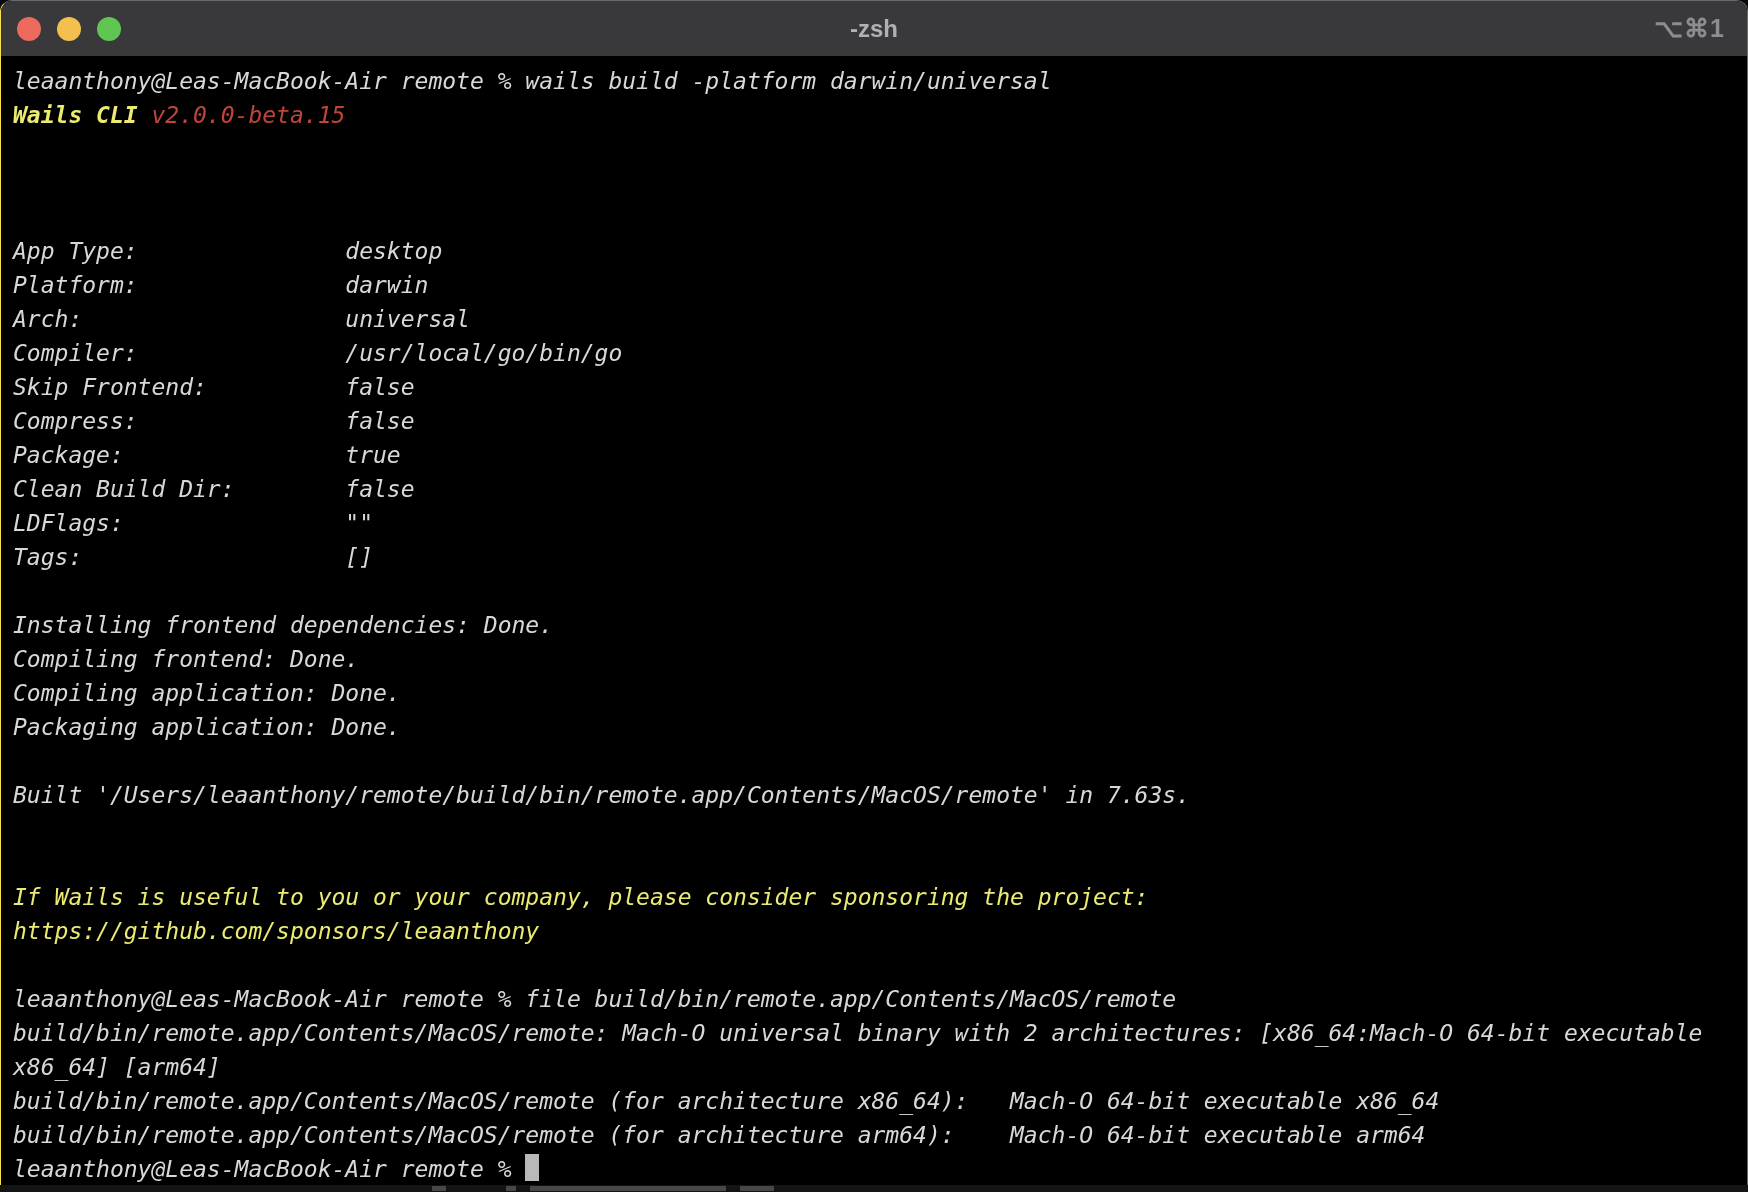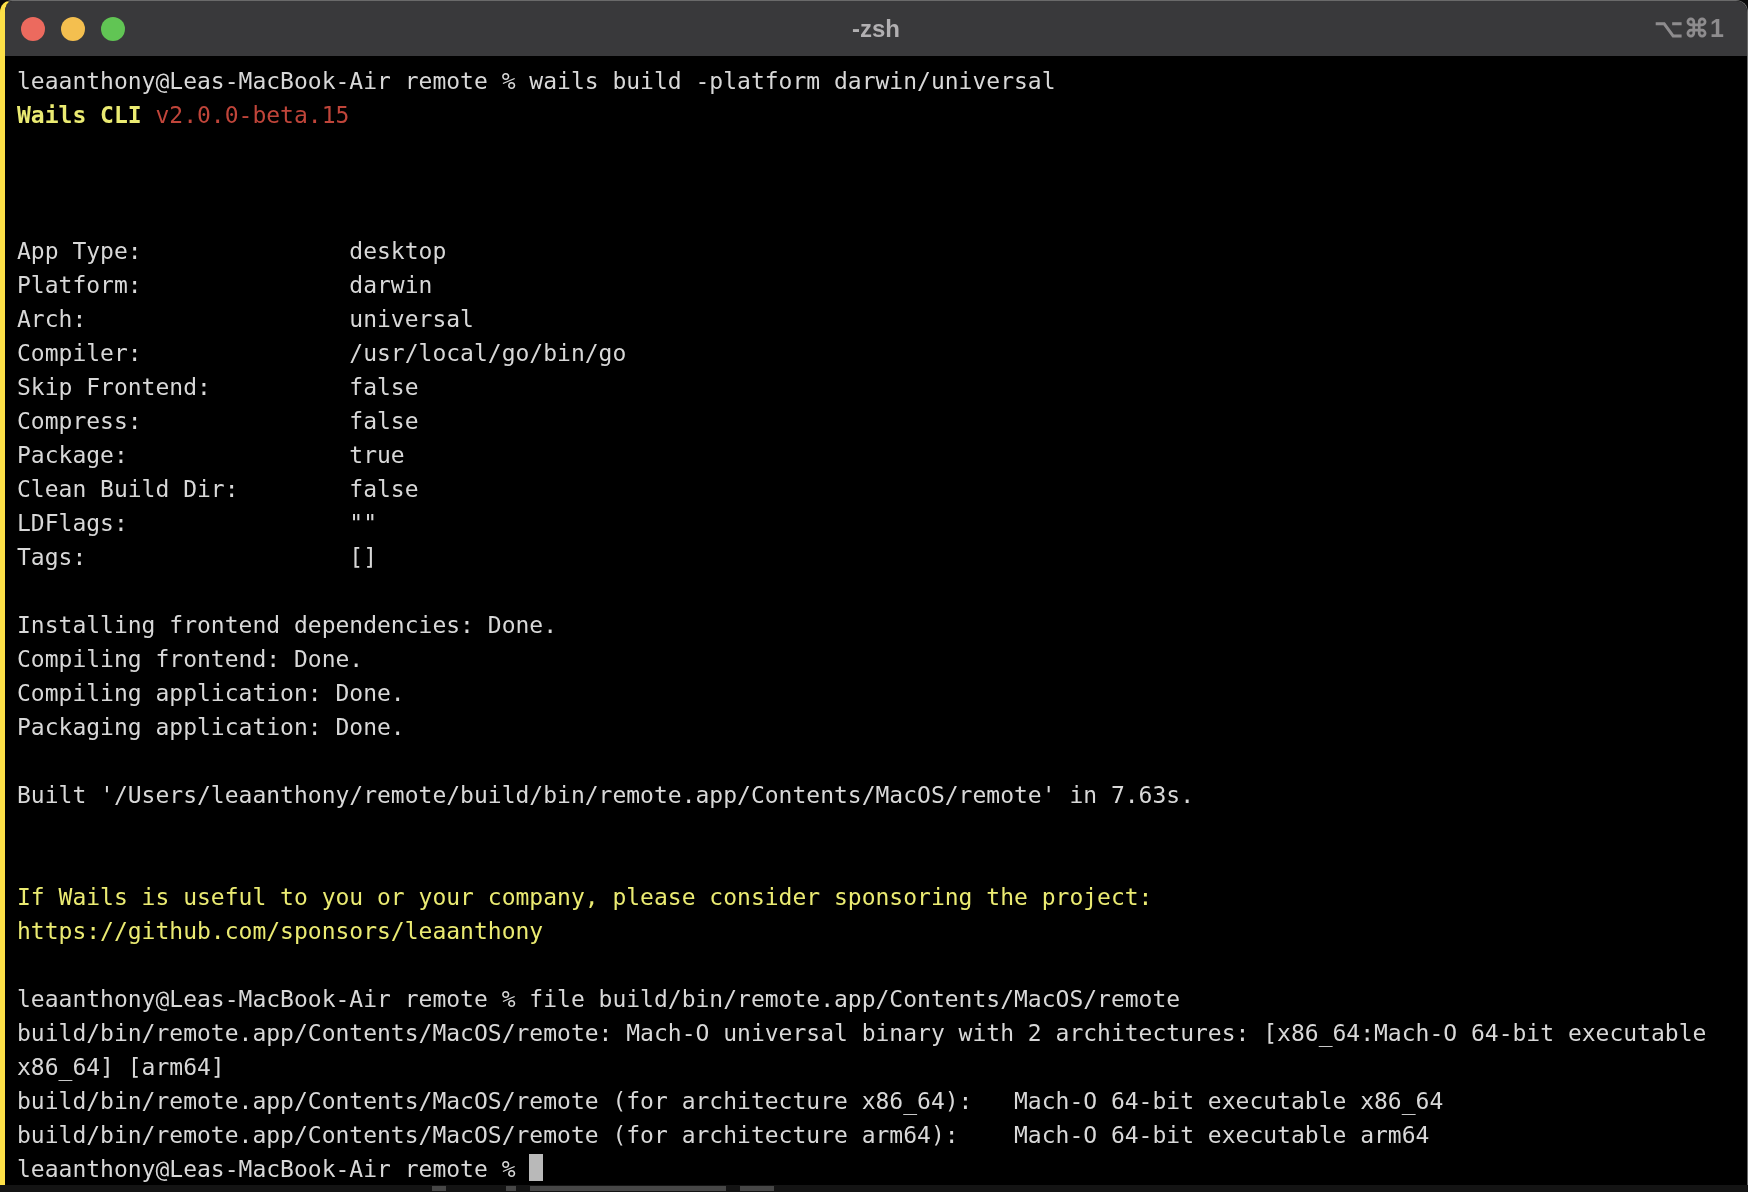--- a/index.html
+++ b/index.html
@@ -8,21 +8,21 @@
     width: 1748px; height: 1192px;
     background: #0a0a0a;
     overflow: hidden;
     font-family: "DejaVu Sans Mono", "Liberation Mono", monospace;
     position: relative;
   }
   .window {
     position: absolute; inset: 0 0 7px 0;
     border-radius: 12px 12px 0 0;
     overflow: hidden;
-    border-left: 5px solid #fde047;
+    border-left: 1px solid #fde047;
     border-right: 1px solid #6a6a6a;
     border-top: 1px solid #6a6a6a;
     background: var(--bg, #000);
   }
   .titlebar {
     height: 55px;
     background: var(--titlebar, #39393b);
     position: relative;
     display: flex; align-items: center;
   }
@@ -55,20 +55,21 @@
   }
   .screen {
     position: absolute; top: 55px; left: 0; right: 0; bottom: 0;
     background: var(--bg, #000);
     padding: 8px 0 0 12px;
     font-size: 23px;
     line-height: 34px;
     color: var(--fg, #d8d8d8);
     white-space: pre;
     overflow: hidden;
+    font-style: italic;
   }
   .line { height: 34px; }
   .c-fg     { color: var(--fg, #d8d8d8); }
   .c-yellow { color: var(--yellow, #ebeb72); }
   .c-red    { color: var(--red, #c0453a); }
   .b { font-weight: bold; text-align: right; }
   .cursor {
     display: inline-block;
     width: 14px; height: 27px;
     background: var(--cursor, #b9b9b9);

